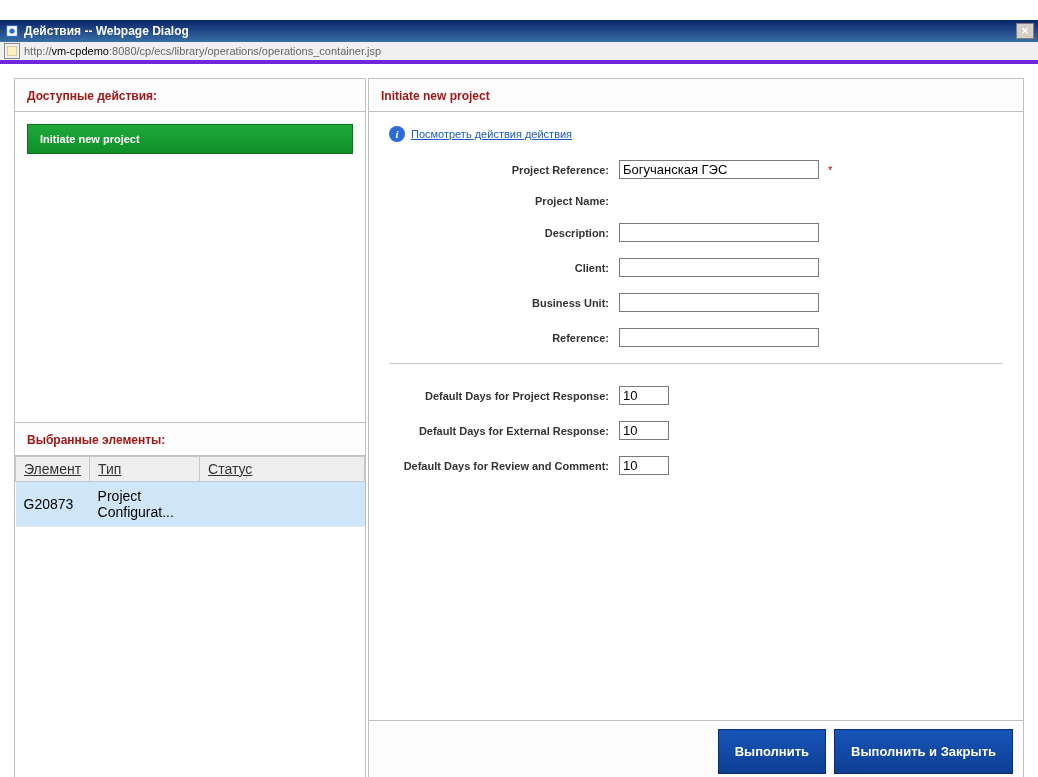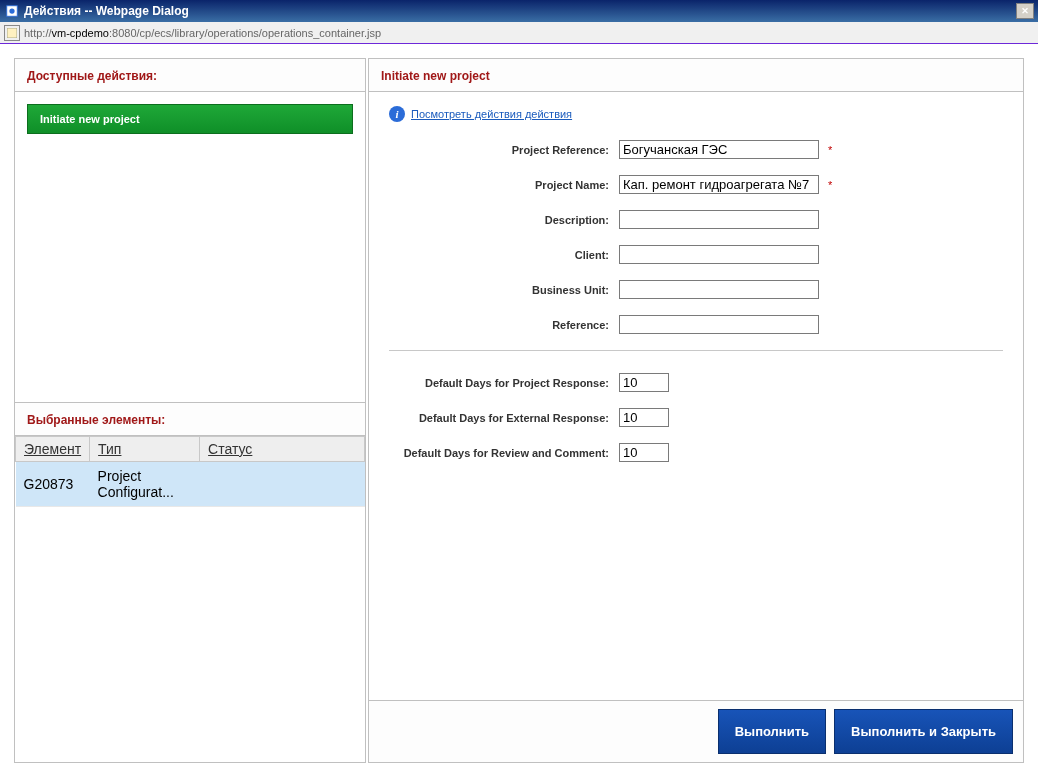--- a/index.html
+++ b/index.html
@@ -13,20 +13,21 @@
 }
 .titlebar {
   background: linear-gradient(to bottom, #0a246a, #3a6ea5);
   color: #fff;
   height: 22px;
   display: flex;
   align-items: center;
   padding: 0 4px;
   font-weight: bold;
   font-size: 12px;
+  margin-top: 20px;
 }
 .titlebar-icon {
   width: 16px; height: 16px;
   margin-right: 4px;
   display: inline-flex; align-items: center; justify-content: center;
 }
 .titlebar-buttons {
   margin-left: auto;
   display: flex;
 }
@@ -35,21 +36,21 @@
   background: #d4d0c8;
   border: 1px solid #808080;
   margin-left: 2px;
   display: flex; align-items:center; justify-content:center;
   font-size: 9px; font-weight: bold;
   cursor: pointer;
 }
 .addressbar {
   height: 22px;
   background: #f0f0f0;
-  border-bottom: 1px solid #6d28d9;
+  border-bottom: 4px solid #6d28d9;
   display: flex;
   align-items: center;
   padding: 0 4px;
   font-size: 11px;
   color: #666;
 }
 .addressbar-icon {
   width: 16px; height: 16px; margin-right: 4px;
   display:inline-flex;align-items:center;justify-content:center;
   border:1px solid #888;
@@ -282,24 +283,20 @@
         <div class="form-row">
           <div class="form-label">Project Reference:</div>
           <div>
             <input class="form-input" value="Богучанская ГЭС" style="">
             <span class="req">*</span>
           </div>
         </div>
 
         <div class="form-row">
           <div class="form-label">Project Name:</div>
-          <div>
-            <input class="form-input" value="Кап. ремонт гидроагрегата №7" style="">
-            <span class="req">*</span>
-          </div>
         </div>
 
         <div class="form-row">
           <div class="form-label">Description:</div>
           <input class="form-input" value="" style="">
         </div>
 
         <div class="form-row">
           <div class="form-label">Client:</div>
           <input class="form-input" value="" style="">

